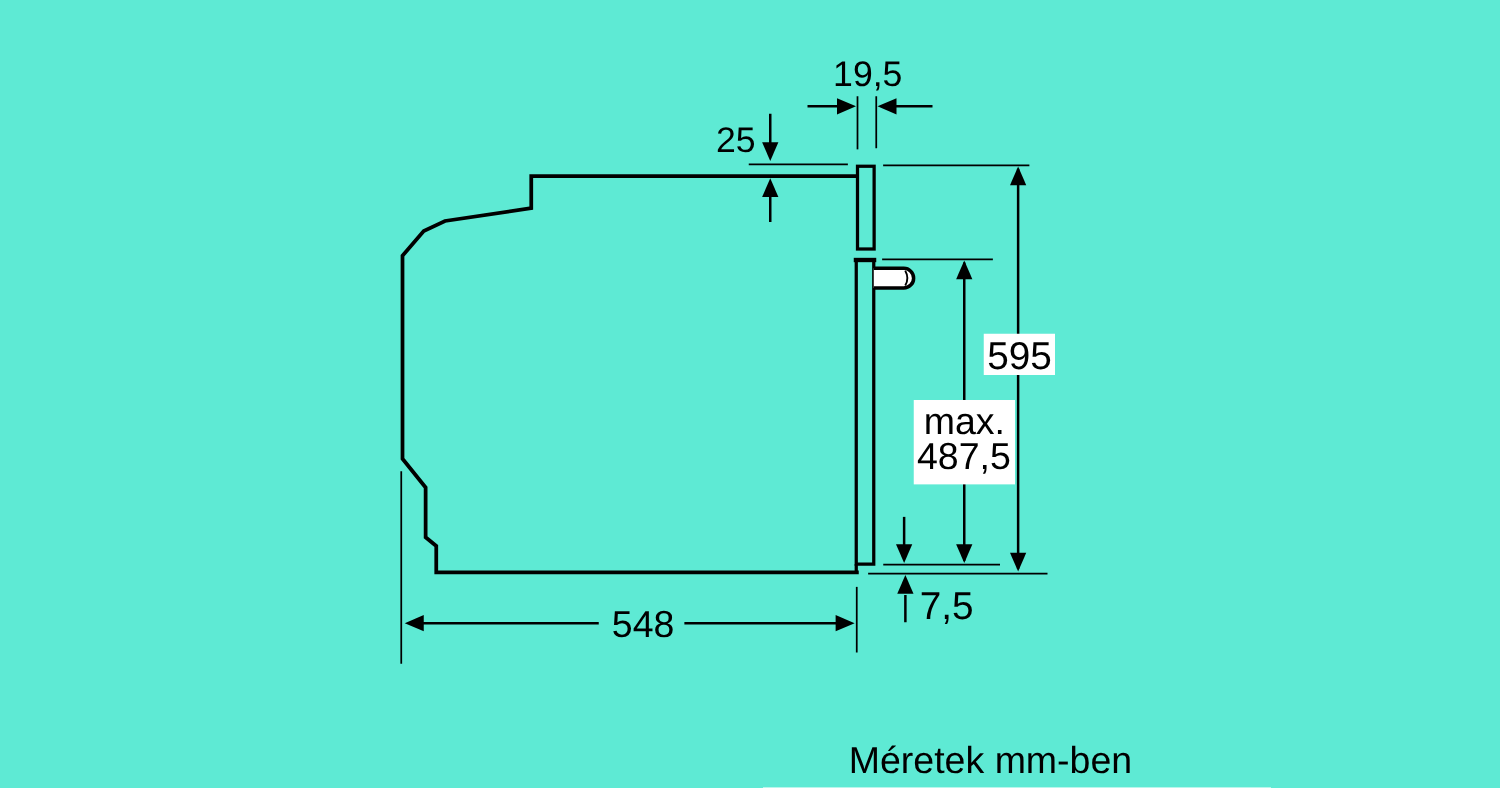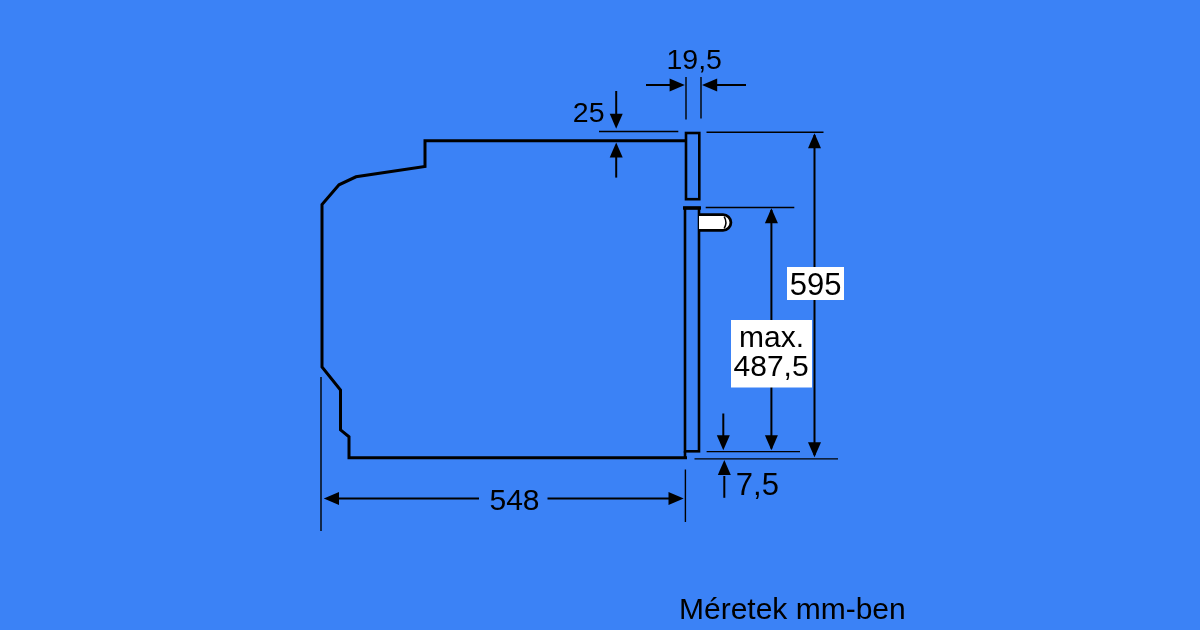--- a/index.html
+++ b/index.html
@@ -1,16 +1,16 @@
 <!DOCTYPE html>
 <html><head>
 <meta charset="utf-8">
 <style>
   html,body{margin:0;padding:0;background:#fff;}
-  .wrap{width:1200px;height:630px;position:relative;background:#3b82f6;overflow:hidden;}
+  .wrap{width:1200px;height:630px;position:relative;background:#5eead4;overflow:hidden;}
   svg{display:block;}
   text{font-family:"Liberation Sans", sans-serif;fill:#000;}
 </style>
 </head>
 <body>
 
 <div class="wrap">
 <svg width="1200" height="630" viewBox="0 0 1200 630">
   <g fill="none" stroke="#000">
 

